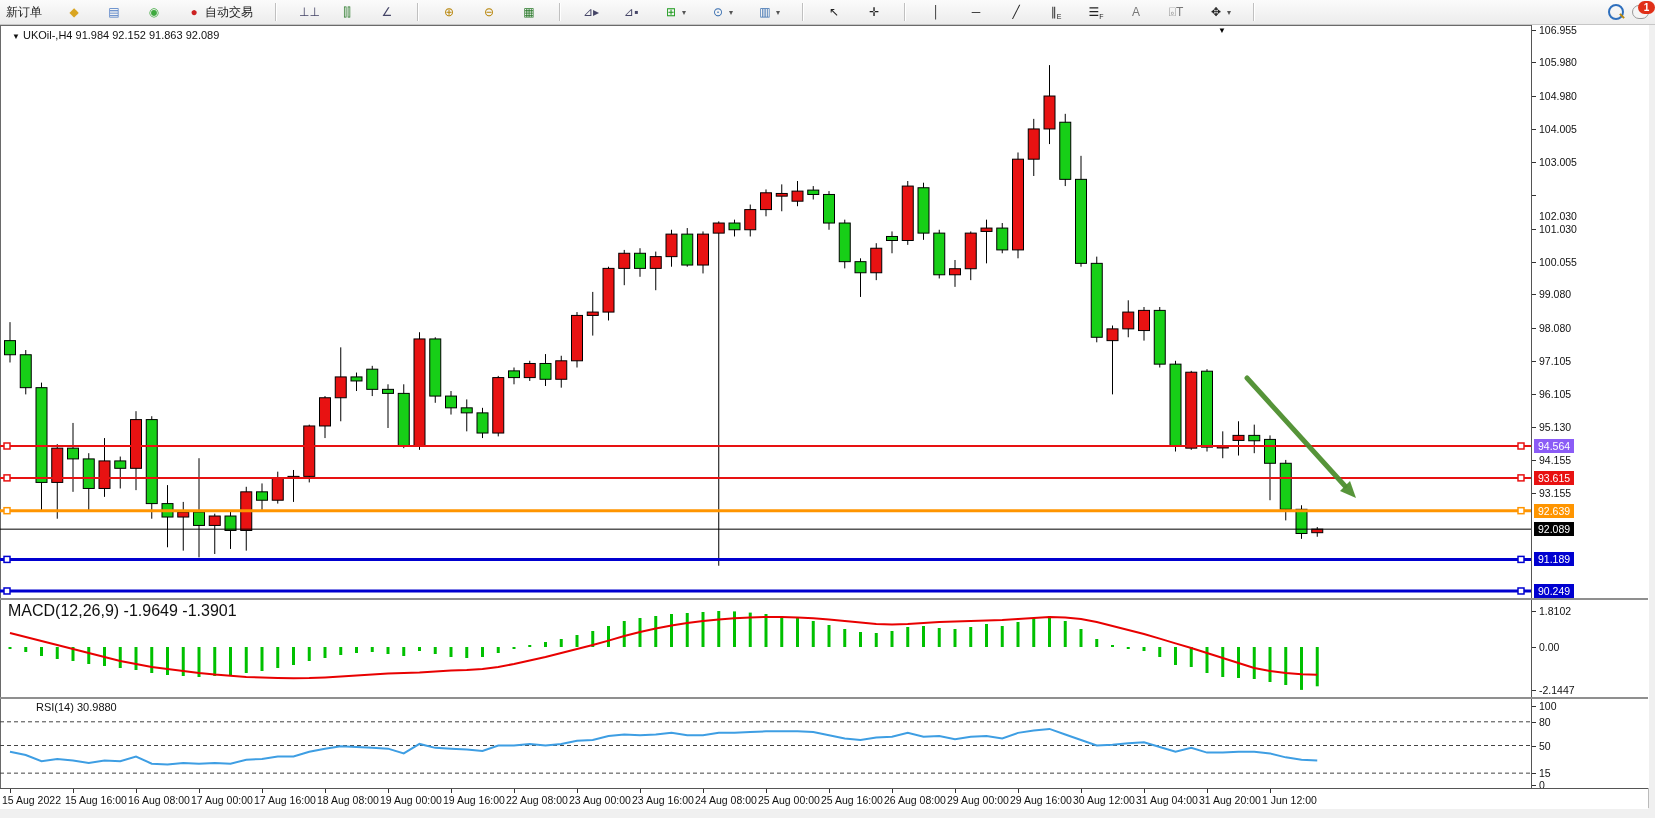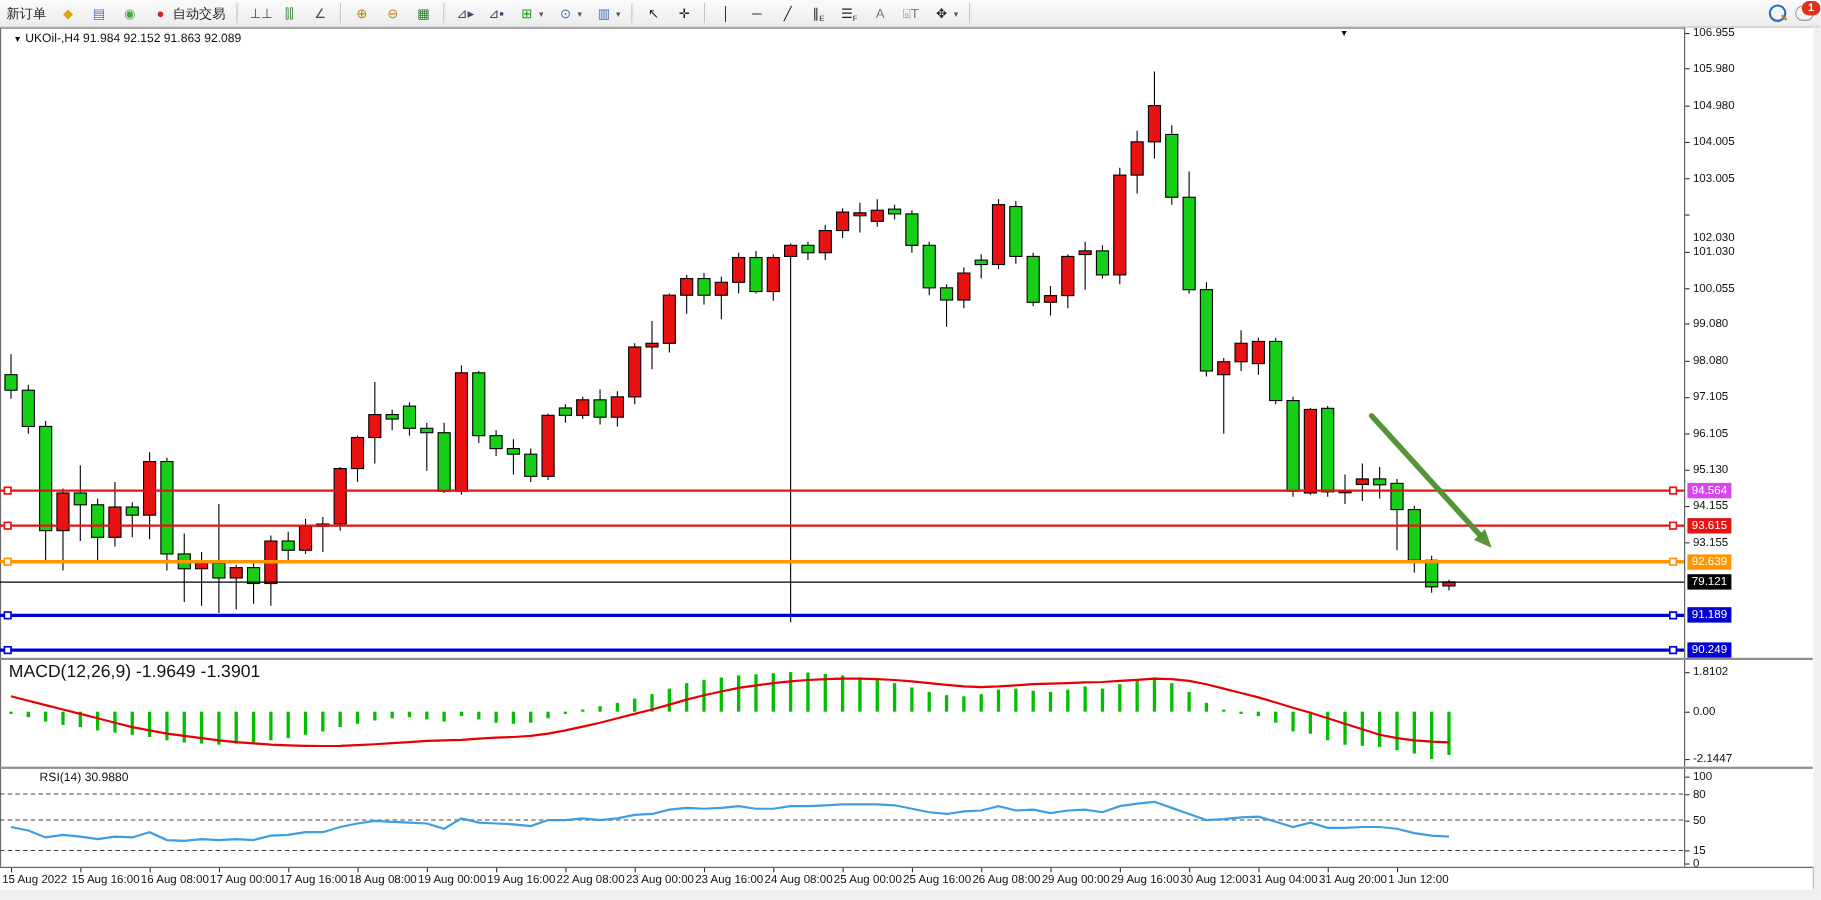--- a/index.html
+++ b/index.html
@@ -1,20 +1,20 @@
 <!DOCTYPE html>
 <html><head>
 <meta charset="utf-8">
 <style>
   html,body{margin:0;padding:0;background:#f0f0f0;width:1655px;height:818px;
     font-family:"Liberation Sans",sans-serif;overflow:hidden;position:relative;}
   
   #toolbar{position:absolute;left:0;top:0;width:1655px;height:24px;
     background:linear-gradient(#fbfbfb,#ececec);border-bottom:1px solid #c6c6c6;
-    display:flex;align-items:center;font-size:12px;color:#222;}
+    display:flex;align-items:center;font-size:12px;color:#222;gap:12px;}
   .tb-btn{display:inline-flex;align-items:center;gap:3px;padding:1px 5px;height:19px;
     border:1px solid transparent;border-radius:2px;cursor:default;white-space:nowrap;}
   .tb-sep{width:1px;height:18px;background:#c0c0c0;margin:0 4px;
     border-right:1px solid #fff;}
   .icon16{display:inline-block;width:16px;height:16px;line-height:16px;
     text-align:center;font-size:12px;}
   .tf-btn{display:inline-block;min-width:22px;padding:1px 4px;margin:0 1px;height:16px;
     line-height:16px;text-align:center;font-size:11px;font-weight:bold;color:#555;
     border:1px solid transparent;border-radius:2px;}
   .tf-btn.active{border:1px solid #8a8a8a;background:#e2e2e2;
@@ -477,24 +477,24 @@
     <div class="ax-tick" style="top: 335.622px;"></div>
     <div class="ax-lab" style="top: 329.622px;">97.105</div>
     <div class="ax-tick" style="top: 369.222px;"></div>
     <div class="ax-lab" style="top: 363.222px;">96.105</div>
     <div class="ax-tick" style="top: 401.982px;"></div>
     <div class="ax-lab" style="top: 395.982px;">95.130</div>
     <div class="ax-tick" style="top: 434.742px;"></div>
     <div class="ax-lab" style="top: 428.742px;">94.155</div>
     <div class="ax-tick" style="top: 468.342px;"></div>
     <div class="ax-lab" style="top: 462.342px;">93.155</div>
-    <div class="ax-price-lab" style="top: 414px; background: #d946ef;">94.564</div>
+    <div class="ax-price-lab" style="top: 414px; background: #8b5cf6;">94.564</div>
     <div class="ax-price-lab" style="top: 445.886px; background: rgb(232, 18, 18);">93.615</div>
     <div class="ax-price-lab" style="top: 478.68px; background: rgb(255, 149, 0);">92.639</div>
-    <div class="ax-price-lab" style="top: 497.16px; background: rgb(0, 0, 0);">79.121</div>
+    <div class="ax-price-lab" style="top: 497.16px; background: rgb(0, 0, 0);">92.089</div>
     <div class="ax-price-lab" style="top: 527.4px; background: rgb(0, 0, 208);">91.189</div>
     <div class="ax-price-lab" style="top: 558.984px; background: rgb(0, 0, 208);">90.249</div>
     <div class="ax-tick" style="top: 585.796px;"></div>
     <div class="ax-lab" style="top: 579.796px;">1.8102</div>
     <div class="ax-tick" style="top: 622px;"></div>
     <div class="ax-lab" style="top: 616px;">0.00</div>
     <div class="ax-tick" style="top: 664.894px;"></div>
     <div class="ax-lab" style="top: 658.894px;">-2.1447</div>
     <div class="ax-tick" style="top: 681px;"></div>
     <div class="ax-lab" style="top: 675px;">100</div>

